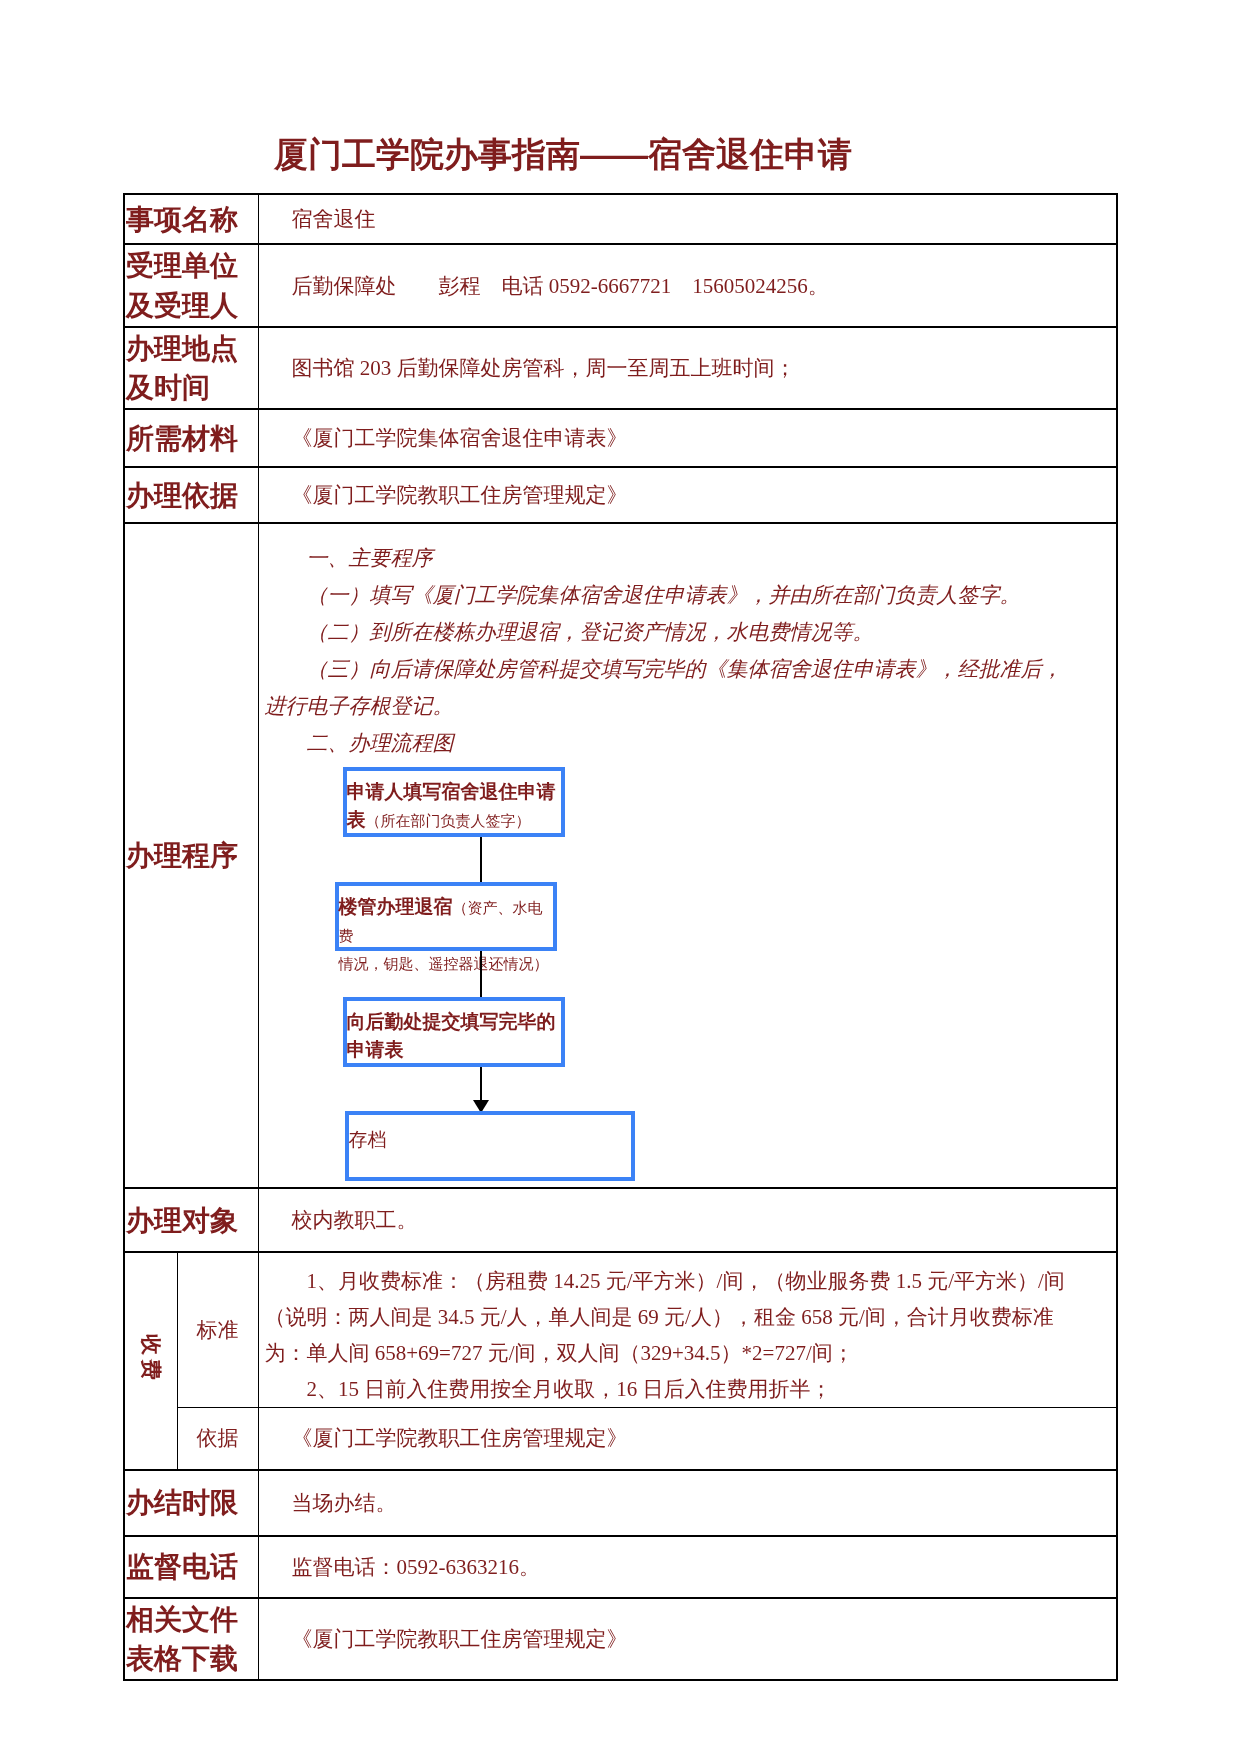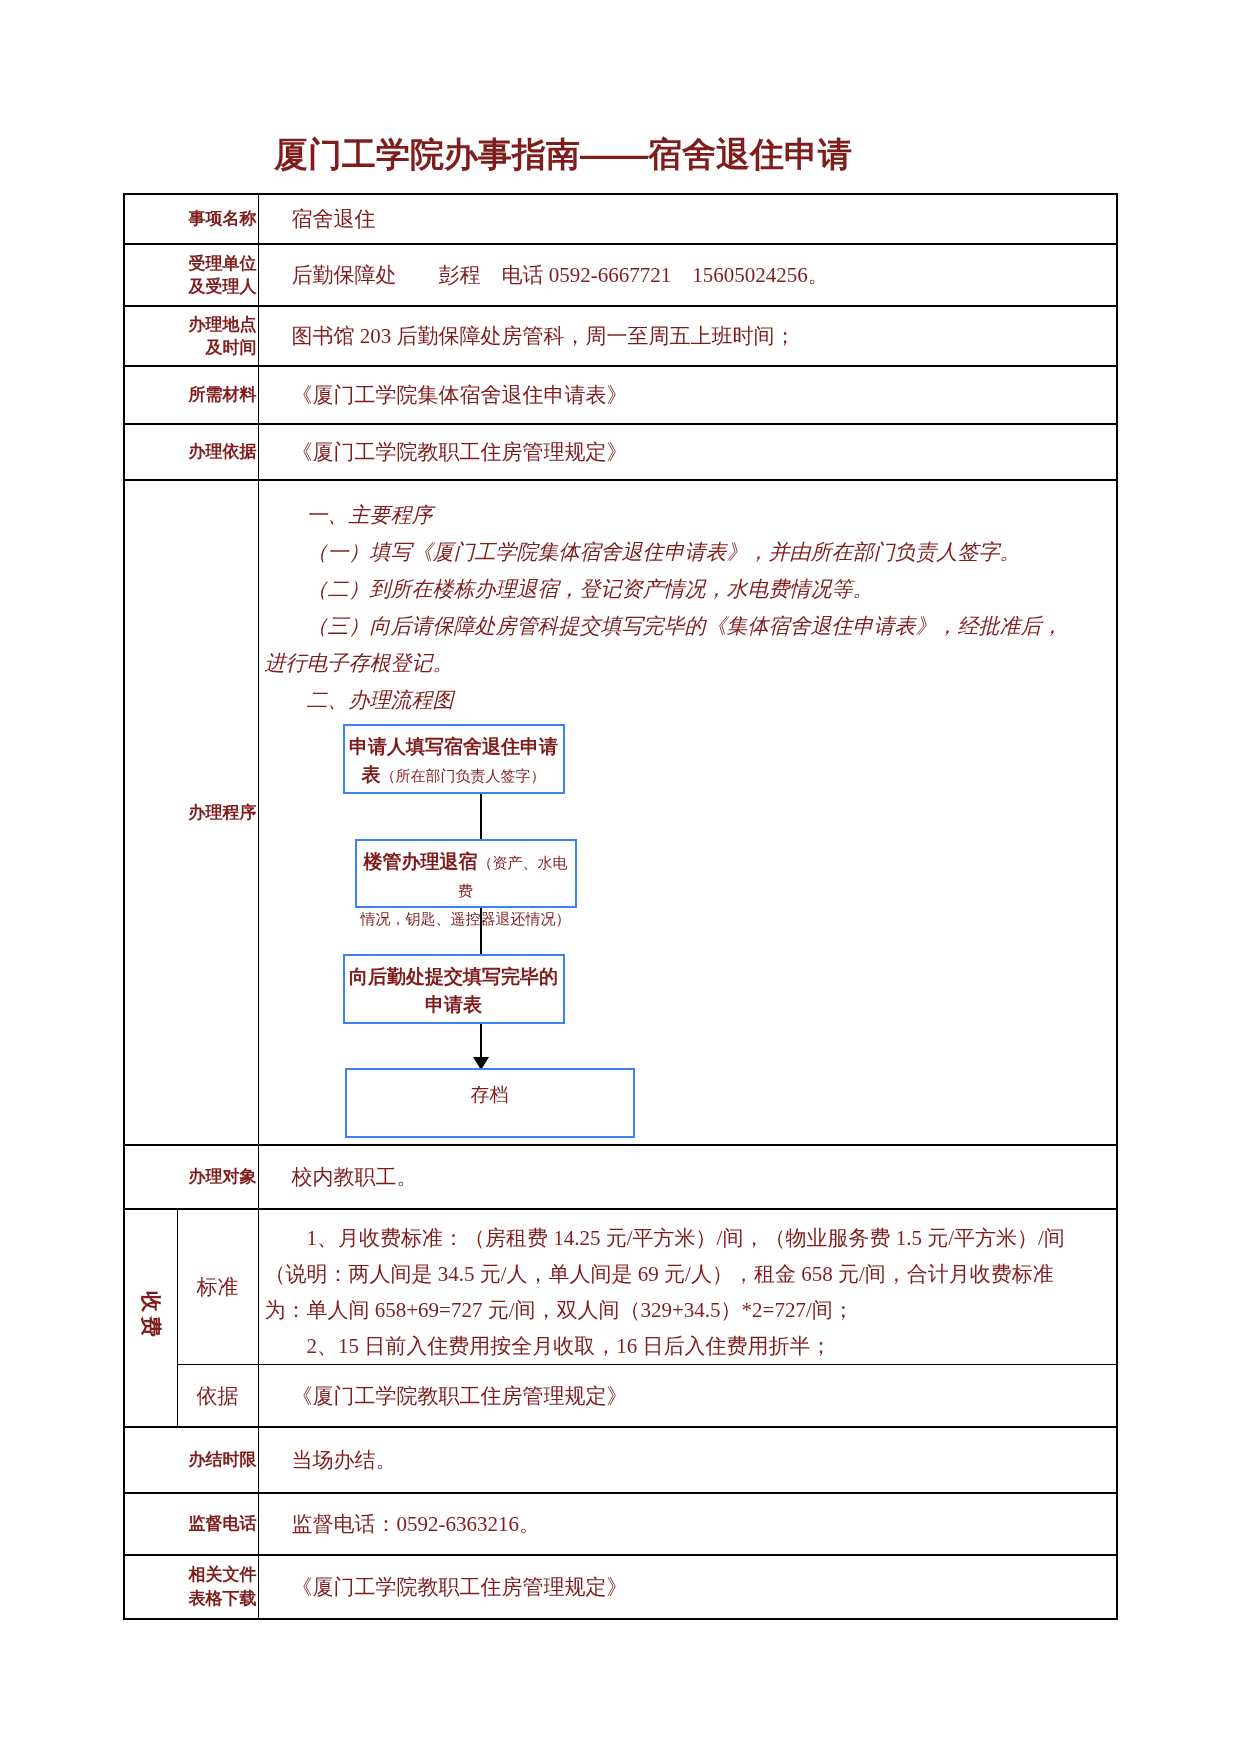--- a/index.html
+++ b/index.html
@@ -34,22 +34,22 @@
     border-top:2px solid #000;
     border-bottom:2px solid #000;
     vertical-align:middle;
     overflow:hidden;
   }
   tr.row-fee-standard td { border-bottom-width:1px; }
   tr.row-fee-basis td { border-top-width:1px; }
   .lbl {
     font-family:"Liberation Sans","DejaVu Sans",sans-serif;
     font-weight:bold;
-    font-size:17px;
-    text-align:right;
+    font-size:28px;
+    text-align:left;
     white-space:pre-line;
     line-height:1.4;
   }
   .val {
     font-size:21px;
     padding-left:33px;
     border-radius:17px;
   }
   .proc-cell {
     vertical-align:top;
@@ -58,27 +58,27 @@
   .proc-cell p.proc {
     margin:0;
     text-indent:42px;
     font-size:21px;
     line-height:37px;
     font-style:italic;
   }
   .flowchart { position:relative; height:420px; margin-top:5px; }
   .fcbox {
     position:absolute;
-    border:2px solid #3b82f6;
+    border:4px solid #3b82f6;
     box-sizing:border-box;
-    text-align:center;
+    text-align:left;
     background:#fff;
   }
   .b1 { left:78px; top:0;     width:222px; height:70px; padding-top:7px; }
-  .b2 { left:90px; top:115px; width:222px; height:69px; padding-top:7px; }
+  .b2 { left:70px; top:115px; width:222px; height:69px; padding-top:7px; }
   .b3 { left:78px; top:230px; width:222px; height:70px; padding-top:7px; }
   .b4 { left:80px; top:344px; width:290px; height:70px; padding-top:12px; font-size:19px; }
   .fbig {
     font-family:"Liberation Sans","DejaVu Sans",sans-serif;
     font-weight:bold;
     font-size:19px;
     line-height:28px;
   }
   .fsmall {
     font-size:15px;

